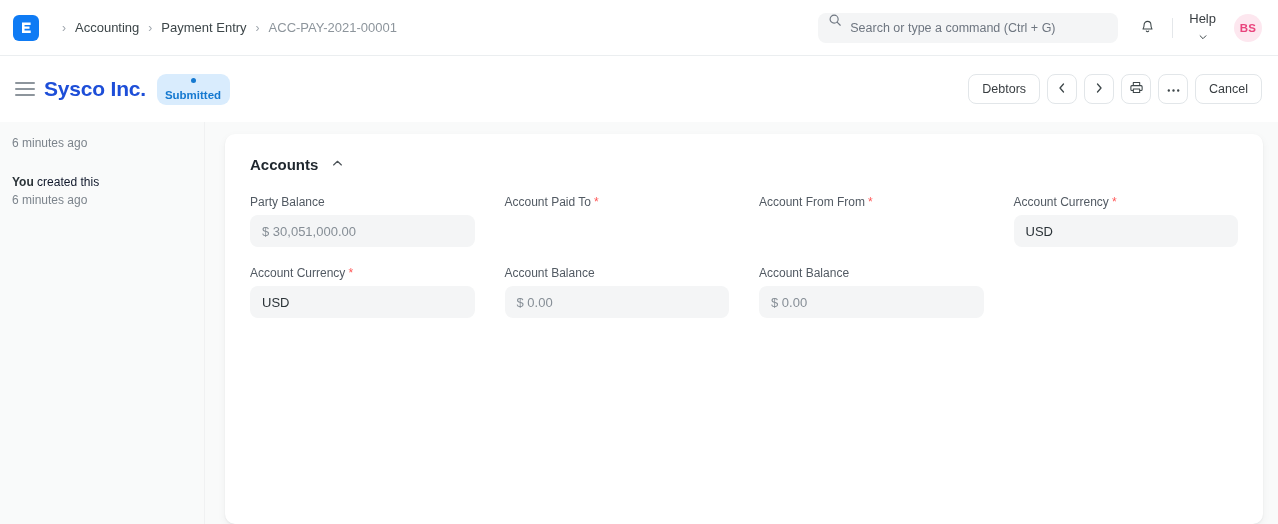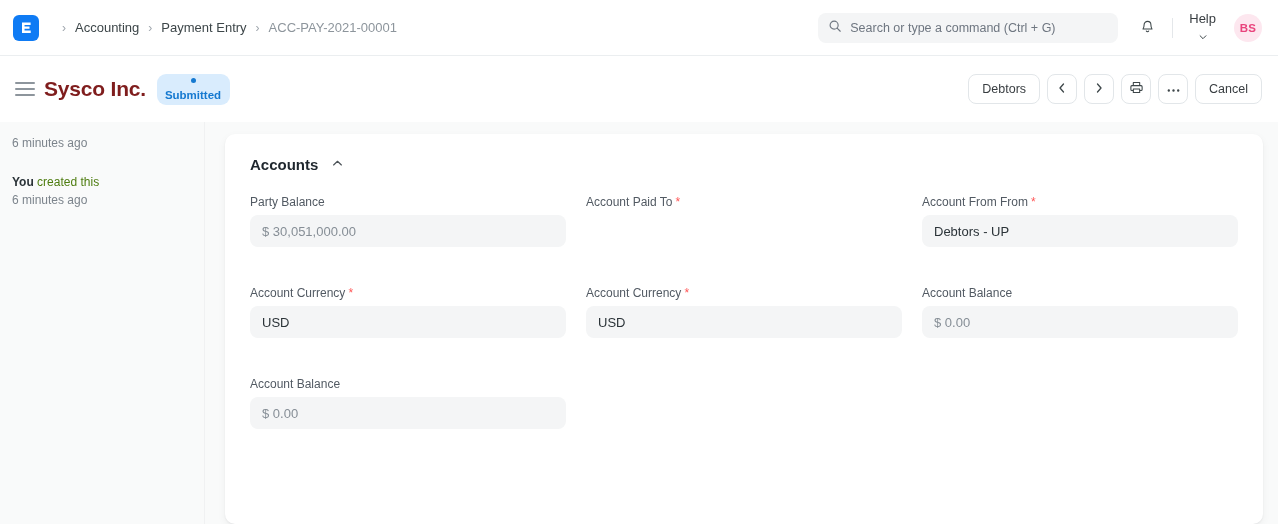--- a/index.html
+++ b/index.html
@@ -42,21 +42,21 @@
   }
   .crumb-link { color: #3d4649; text-decoration: none; white-space: nowrap; }
   .crumb-current { color: #8d959c; white-space: nowrap; }
 
   .navbar-spacer { flex: 1 1 auto; }
 
   .search-wrap {
     width: 300px; height: 30px;
     background: #f4f5f6;
     border-radius: 8px;
-    display: flex; align-items: center;
+    display: flex; 
     padding: 0 10px;
     margin-right: 14px;
   }
   .search-wrap svg { flex: 0 0 auto; margin-right: 8px; }
   .search-input {
     border: 0; outline: 0; background: transparent;
     font-family: inherit; font-size: 12.5px; color: #383d41;
     width: 100%;
   }
   .search-input::placeholder { color: #6e7680; }
@@ -90,21 +90,21 @@
     position: relative;
     z-index: 4;
   }
   .hamburger {
     width: 26px; height: 26px;
     display: flex; flex-direction: column; justify-content: center; gap: 4px;
     cursor: pointer; padding: 0 3px; margin-right: 6px;
   }
   .hamburger span { display: block; height: 2px; background: #8d959c; border-radius: 2px; }
   .doc-title {
-    font-size: 21px; font-weight: bold; color: #7f1d1d;
+    font-size: 21px; font-weight: bold; color: #1d4ed8;
     letter-spacing: -.2px; margin-right: 11px; white-space: nowrap;
   }
   .badge {
     display: inline-flex; align-items: center; gap: 6px;
     background: #d9ecfd; color: #1579d0;
     font-size: 11.5px; font-weight: bold;
     border-radius: 9px; padding: 4px 9px 4px 8px; white-space: nowrap; flex-direction: column;
   }
   .badge-dot { width: 5px; height: 5px; border-radius: 50%; background: #1579d0; }
 
@@ -126,21 +126,21 @@
   .side-timeline {
     width: 205px; flex: 0 0 205px;
     background: #f9fafa;
     border-right: 1px solid #f0f1f2;
     padding: 12px 14px 0 12px;
     font-size: 12px;
   }
   .tl-time { color: #7c848c; line-height: 18px; }
   .tl-entry { margin-top: 21px; line-height: 18px; }
   .tl-who { color: #2b3338; font-weight: bold; }
-  .tl-text { color: #4d7c0f; }
+  .tl-text { color: #0f172a; }
 
   .content-area {
     flex: 1 1 auto;
     padding: 12px 15px 0 20px;
     overflow: hidden;
   }
   .card {
     background: #ffffff;
     border-radius: 10px;
     box-shadow: 0 1px 2px rgba(17,24,28,.06), 0 3px 8px rgba(17,24,28,.05);
@@ -151,24 +151,23 @@
   .section-head { display: flex; align-items: flex-end; gap: 11px; margin-bottom: 22px; }
   .section-title { font-size: 15px; font-weight: bold; color: #1f272e; }
   .collapse-btn {
     border: 0; background: transparent; cursor: pointer;
     display: flex; align-items: center; justify-content: center;
     width: 16px; height: 16px; padding: 0;
   }
 
   .form-grid {
     display: grid;
-    grid-template-columns: 1fr 1fr 1fr;
+    grid-template-columns: 1fr 1fr 1fr 1fr;
     column-gap: 30px;
     row-gap: 0;
-    gap: 20px;
   }
   .field { margin-bottom: 19px; }
   .field-label {
     font-size: 12px; color: #525a63; margin-bottom: 6px;
     display: flex; align-items: baseline; gap: 3px;
   }
   .req { color: #ff5858; font-size: 12px; }
   .field-control {
     height: 32px;
     background: #f4f5f6;
@@ -337,21 +336,20 @@
             <span>Account Paid To</span>
             <span class="req">*</span>
           </div>
         </div>
 
         <div class="field">
           <div class="field-label">
             <span>Account From From</span>
             <span class="req">*</span>
           </div>
-          <div class="field-control">Debtors - UP</div>
         </div>
 
         <div class="field">
           <div class="field-label">
             <span>Account Currency</span>
             <span class="req">*</span>
           </div>
           <div class="field-control">USD</div>
         </div>
 

